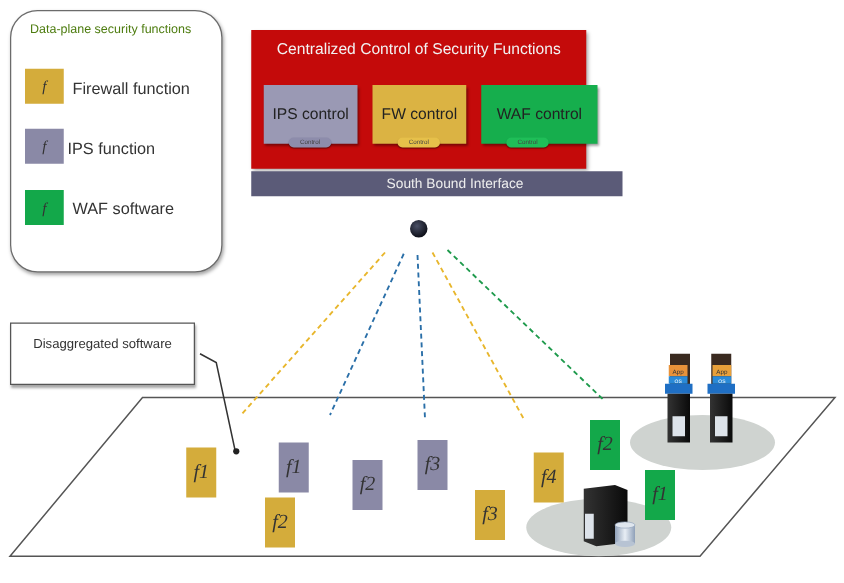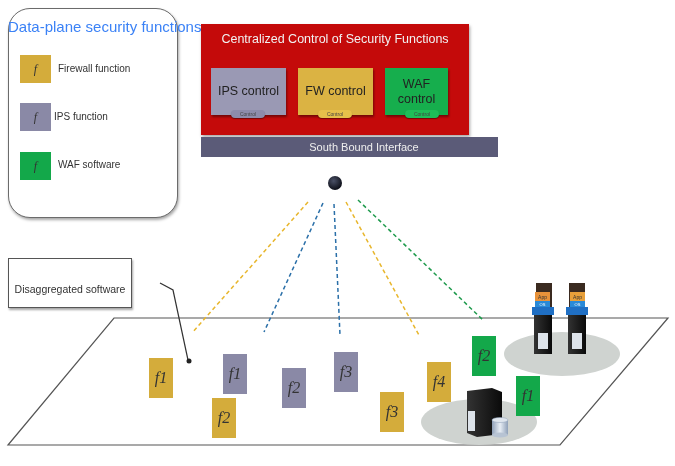--- a/index.html
+++ b/index.html
@@ -3,41 +3,41 @@
 <meta charset="utf-8">
 <style>
   html, body { margin: 0; padding: 0; background: #ffffff; }
   body { width: 675px; height: 466px; position: relative; overflow: hidden;
          font-family: "Liberation Sans", sans-serif; }
   .abs { position: absolute; }
 
   
   .legend { left: 8px; top: 8px; width: 170px; height: 210px; border: 1.5px solid #6b6b6b;
             border-radius: 22px; background: #fff; box-shadow: 1px 2px 3px rgba(0,0,0,0.35); box-sizing: border-box; }
-  .legend-title { left: 8px; top: 18px; font-size: 15px; color: #3b82f6; white-space: nowrap; }
+  .legend-title { left: 24px; top: 18px; font-size: 10px; color: #4d7c0f; white-space: nowrap; }
   .legend-swatch { left: 10px; width: 31px; height: 28px; display: flex; align-items: center; justify-content: center;
                    font-family: "Liberation Serif", serif; font-style: italic; font-size: 12px; color: #333; }
-  .legend-label { left: 49px; font-size: 10px; color: #333; white-space: nowrap; }
+  .legend-label { left: 49px; font-size: 13px; color: #333; white-space: nowrap; }
 
   
   .ctrl { left: 201px; top: 24px; width: 268px; height: 111px; background: #c40a0a;
           box-shadow: 1px 2px 3px rgba(0,0,0,0.35); }
   .ctrl-title { left: 0; top: 8px; width: 268px; text-align: center; color: #f2f2f2; font-size: 12.5px; }
   .ctrl-box { top: 44px; width: 75px; height: 47px; display: flex; align-items: center; justify-content: center;
               text-align: center; font-size: 12.5px; color: #222; line-height: 15px;
               box-shadow: 1px 2px 2px rgba(0,0,0,0.4); }
   .ctrl-pill { top: 86px; width: 34px; height: 8px; border-radius: 4px; font-size: 5px; color: #444;
                display: flex; align-items: center; justify-content: center; box-shadow: 0 1px 1px rgba(0,0,0,0.4); }
   .sbi { left: 201px; top: 137px; width: 268px; height: 20px; background: #5b5b78;
          color: #eee; font-size: 11px; display: flex; align-items: center; justify-content: center; padding-left: 29px; }
 
   
-  .callout { left: 8px; top: 258px; width: 124px; height: 50px; border: 1px solid #555; background: #fff;
+  .callout { left: 8px; top: 258px; width: 148px; height: 50px; border: 1px solid #555; background: #fff;
              box-shadow: 1px 2px 2px rgba(0,0,0,0.35); box-sizing: border-box;
-             font-size: 10.5px; color: #333; text-align: center; line-height: 13px; padding-top: 24px; }
+             font-size: 10.5px; color: #333; text-align: center; line-height: 13px; padding-top: 10px; }
 
   
   .tile { width: 24px; height: 40px; display: flex; align-items: center; justify-content: center;
           font-family: "Liberation Serif", serif; font-style: italic; font-size: 16px; color: #333; }
   svg { position: absolute; left: 0; top: 0; }
 </style>
 </head>
 <body>
 
 <svg width="675" height="466">
@@ -131,21 +131,21 @@
     </div>
 
   <div class="abs ctrl-title">Centralized Control of Security Functions</div>
   <div class="abs ctrl-pill" style="left:30px;background:#8d8cab;">Control</div>
 
   <div class="abs ctrl-box" style="left:97px;background:#dbb343;">
       <span>FW control</span>
     </div>
   <div class="abs ctrl-pill" style="left:117px;background:#e6c04a;">Control</div>
 
-  <div class="abs ctrl-box" style="left:184px;background:#16ae4d;width:63px;padding:12px 10px;box-sizing:border-box;">
+  <div class="abs ctrl-box" style="left:184px;background:#16ae4d;width:93px;padding:12px 10px;box-sizing:border-box;">
       <span>WAF control</span>
     </div>
   <div class="abs ctrl-pill" style="left:204px;background:#1fbe58;">Control</div>
 </div>
 <div class="abs sbi">South Bound Interface</div>
 
 <div class="abs callout">
   <div>Disaggregated software</div>
 </div>
 

